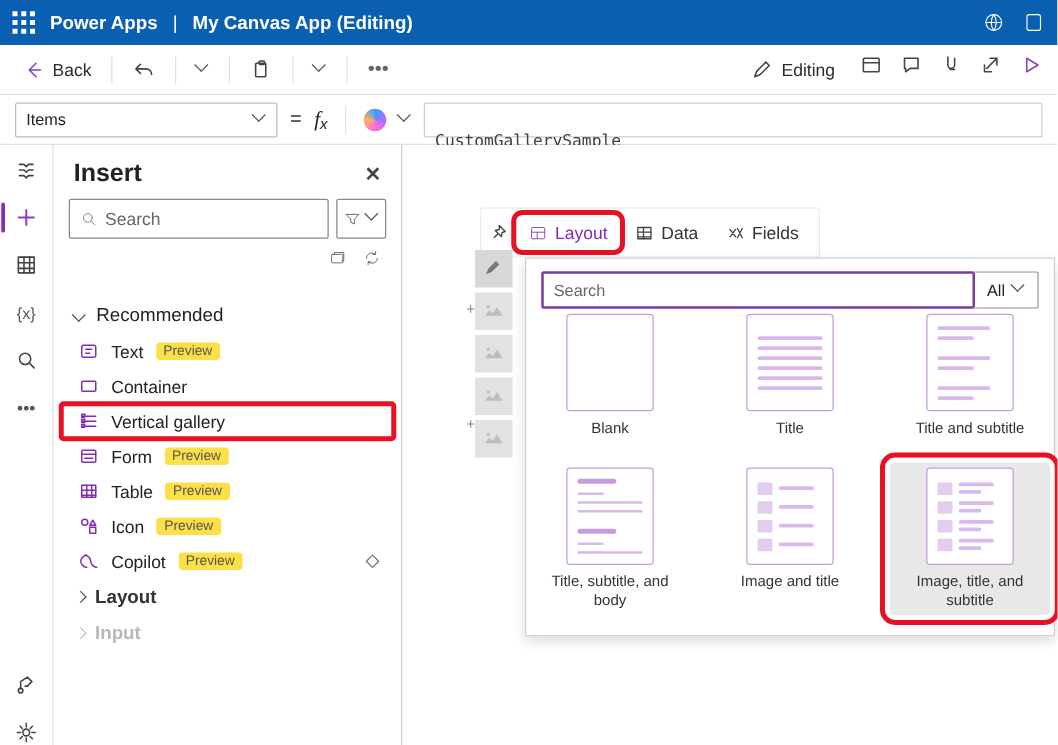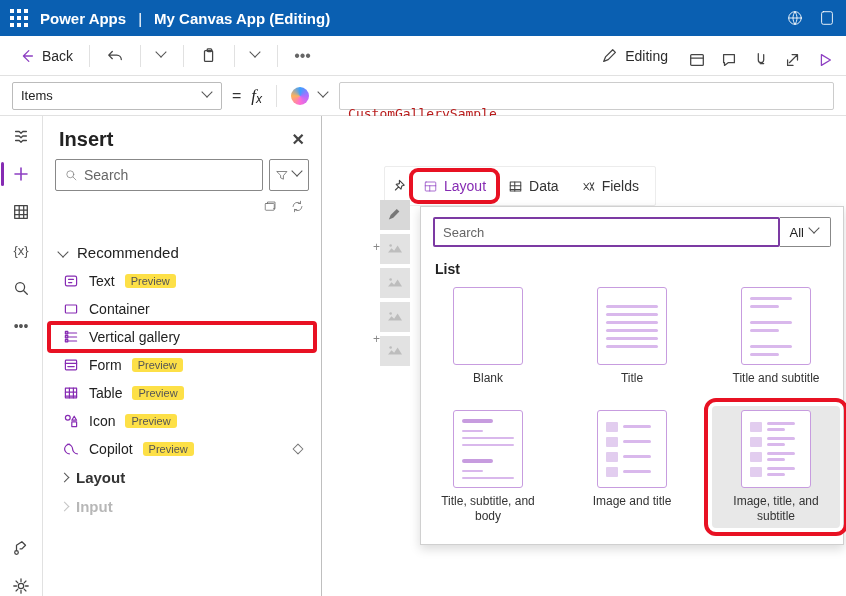--- a/index.html
+++ b/index.html
@@ -22,28 +22,28 @@
   .waffle span{background:#fff;}
   .brand-right{margin-left:auto;display:flex;gap:14px;align-items:center;}
   .brand-right svg{width:18px;height:18px;stroke:#fff;fill:none;}
   
   .cmdbar{height:40px;border-bottom:1px solid var(--border);display:flex;align-items:center;padding:0 12px;gap:10px;color:#2b2b2b;}
   .cmdbar .left{display:flex;align-items:center;gap:6px;}
   .icobtn{display:flex;align-items:center;gap:6px;padding:4px 6px;font-size:14px;color:#2b2b2b;}
   .chev-down{width:10px;height:10px;}
   .chev-down::before{content:"";display:block;width:7px;height:7px;border-right:1.2px solid #555;border-bottom:1.2px solid #555;transform:rotate(45deg);margin-top:-3px;}
   .sep{width:1px;height:22px;background:var(--border);margin:0 4px;}
-  .cmdright{margin-left:auto;display:flex;align-items:flex-end;gap:14px;}
+  .cmdright{margin-left:auto;display:flex;align-items:flex-start;gap:14px;}
   .ico{width:18px;height:18px;stroke:#444;fill:none;stroke-width:1.4;}
   
   .fxbar{height:40px;display:flex;align-items:center;padding:0 12px;gap:10px;border-bottom:1px solid var(--border);}
   .propsel{width:210px;height:28px;border:1px solid #bbb;border-radius:2px;display:flex;align-items:center;padding:0 8px;font-size:13px;justify-content:space-between;}
   .fxcopilot{width:18px;height:18px;background:conic-gradient(#3aa0ff,#b06cff,#ff6bd6,#ffb25b,#3aa0ff);border-radius:50%;}
   .fxinput{flex:1;height:28px;border:1px solid #ccc;border-radius:2px;display:flex;align-items:center;padding:0 8px;gap:8px;}
-  .fxinput .val{color:#b91c1c;font-family:Consolas,monospace;font-size:13px;margin-top:36px;}
+  .fxinput .val{color:#404040;font-family:Consolas,monospace;font-size:13px;margin-top:36px;}
   
   .main{display:flex;height:calc(596px - 36px - 40px - 40px);}
   .rail{width:42px;display:flex;flex-direction:column;align-items:center;padding-top:10px;gap:18px;}
   .rail .r{width:20px;height:20px;display:flex;align-items:center;justify-content:center;color:#555;}
   .rail .r.active{position:relative;color:var(--purple);}
   .rail .r.active::before{content:"";position:absolute;left:-10px;top:-2px;width:3px;height:24px;background:var(--purple);border-radius:2px;}
   .rail .spacer{flex:1;}
   
   .insert{width:280px;border-left:1px solid var(--border);border-right:1.5px solid #bfbfbf;display:flex;flex-direction:column;position:relative;}
   .insert-head{display:flex;align-items:center;padding:12px 16px 8px;font-size:20px;font-weight:600;}
@@ -420,21 +420,20 @@
     <div class="popover">
       <div class="poprow">
         <div class="search2">
           <span>Search</span>
         </div>
         <div class="allsel">
           <span>All</span>
           <span class="chev-down"></span>
         </div>
       </div>
-      <div class="sectitle2">List</div>
 
       <div class="cards">
 
         <div class="card">
           <div class="thumb2"></div>
           <div class="cap">Blank</div>
         </div>
 
         <div class="card">
           <div class="thumb2">

